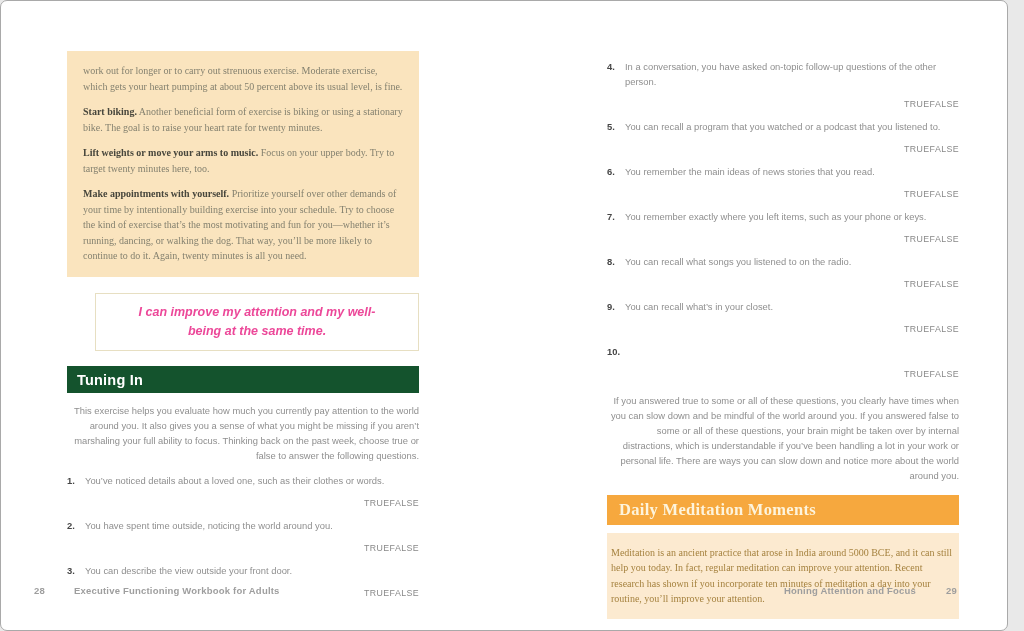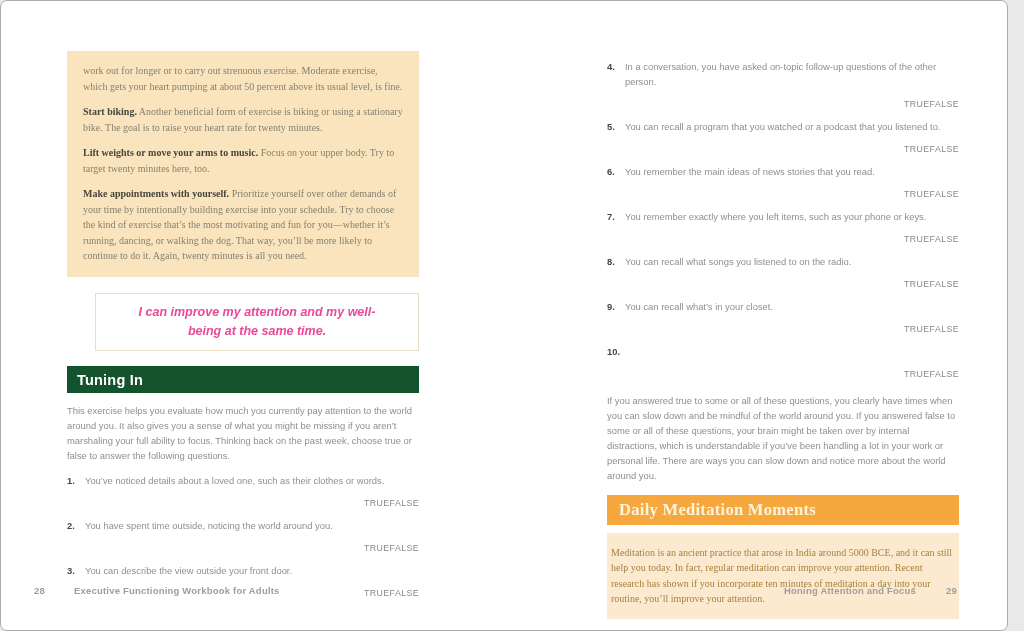--- a/index.html
+++ b/index.html
@@ -26,21 +26,21 @@
     font-weight:bold;font-style:italic;font-size:12.5px;line-height:19px;color:#ec4899;margin-left:28px;
   }
 
   
   .banner-green{
     margin-top:15px;background:#14532d;color:#ffffff;
     font-weight:bold;font-size:14.5px;line-height:1;padding:7px 10px 6px 10px;
     letter-spacing:0.2px;
   }
 
-  .body-text{font-size:9.4px;line-height:15px;color:#8f8f8f;margin:10px 0 0 0;}
+  .body-text{font-size:9.4px;line-height:15px;color:#8f8f8f;margin:10px 0 0 0;text-align:right;}
 
   
   .q-item{margin-top:10px;display:flex;font-size:9.4px;line-height:15px;}
   .q-num{font-weight:bold;color:#454545;width:18px;flex:0 0 18px;}
   .q-text{color:#8f8f8f;}
   .tf-row{margin-top:10px;padding-left:18px;font-size:8.8px;color:#898989;letter-spacing:0.4px;text-align:right;}
   .tf-true{display:inline-block;width:52px;}
   .tf-false{display:inline-block;}
 
   

